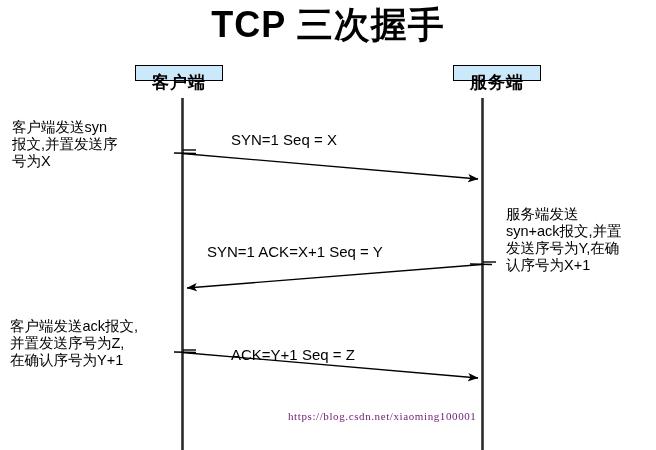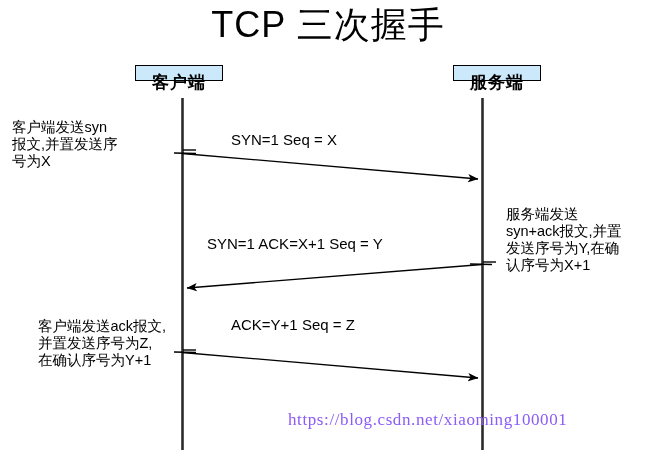--- a/index.html
+++ b/index.html
@@ -21,21 +21,21 @@
   }
 
   
   #diagram-title {
     position: absolute;
     left: 0;
     top: 2px;
     width: 656px;
     text-align: center;
     font-size: 36px;
-    font-weight: 400;
+    font-weight: 700;
     letter-spacing: 1px;
     line-height: 46px;
     white-space: nowrap;
   }
 
   
   #wire-layer {
     position: absolute;
     left: 0;
     top: 0;
@@ -61,44 +61,44 @@
 
   
   .msg-label {
     position: absolute;
     font-size: 15px;
     font-weight: 400;
     white-space: nowrap;
     line-height: 18px;
   }
   #msg-1 { left: 231px; top: 131px; text-align: center; }
-  #msg-2 { left: 207px; top: 235px; }
-  #msg-3 { left: 231px; top: 316px; text-align: center; }
+  #msg-2 { left: 207px; top: 243px; }
+  #msg-3 { left: 231px; top: 346px; text-align: center; }
 
   
   .note {
     position: absolute;
     font-size: 14.5px;
     line-height: 17px;
     font-weight: 400;
     white-space: pre-line;
   }
   #note-client-syn  { left: 12px;  top: 119px; width: 170px; }
   #note-server-ack  { left: 506px; top: 206px; width: 150px; }
-  #note-client-ack  { left: 10px;  top: 318px; width: 180px; margin-left: 28px; }
+  #note-client-ack  { left: 10px;  top: 318px; width: 180px; }
 
   
   #watermark {
     position: absolute;
     left: 288px;
     top: 410px;
     font-family: "Liberation Serif", "DejaVu Serif", serif;
-    font-size: 17px;
+    font-size: 11px;
     letter-spacing: 0.6px;
-    color: #8b5cf6;
+    color: #701a75;
     white-space: nowrap;
   }
 </style>
 </head>
 <body>
 
 <div id="canvas">
 
   <div id="diagram-title">TCP 三次握手</div>
 

